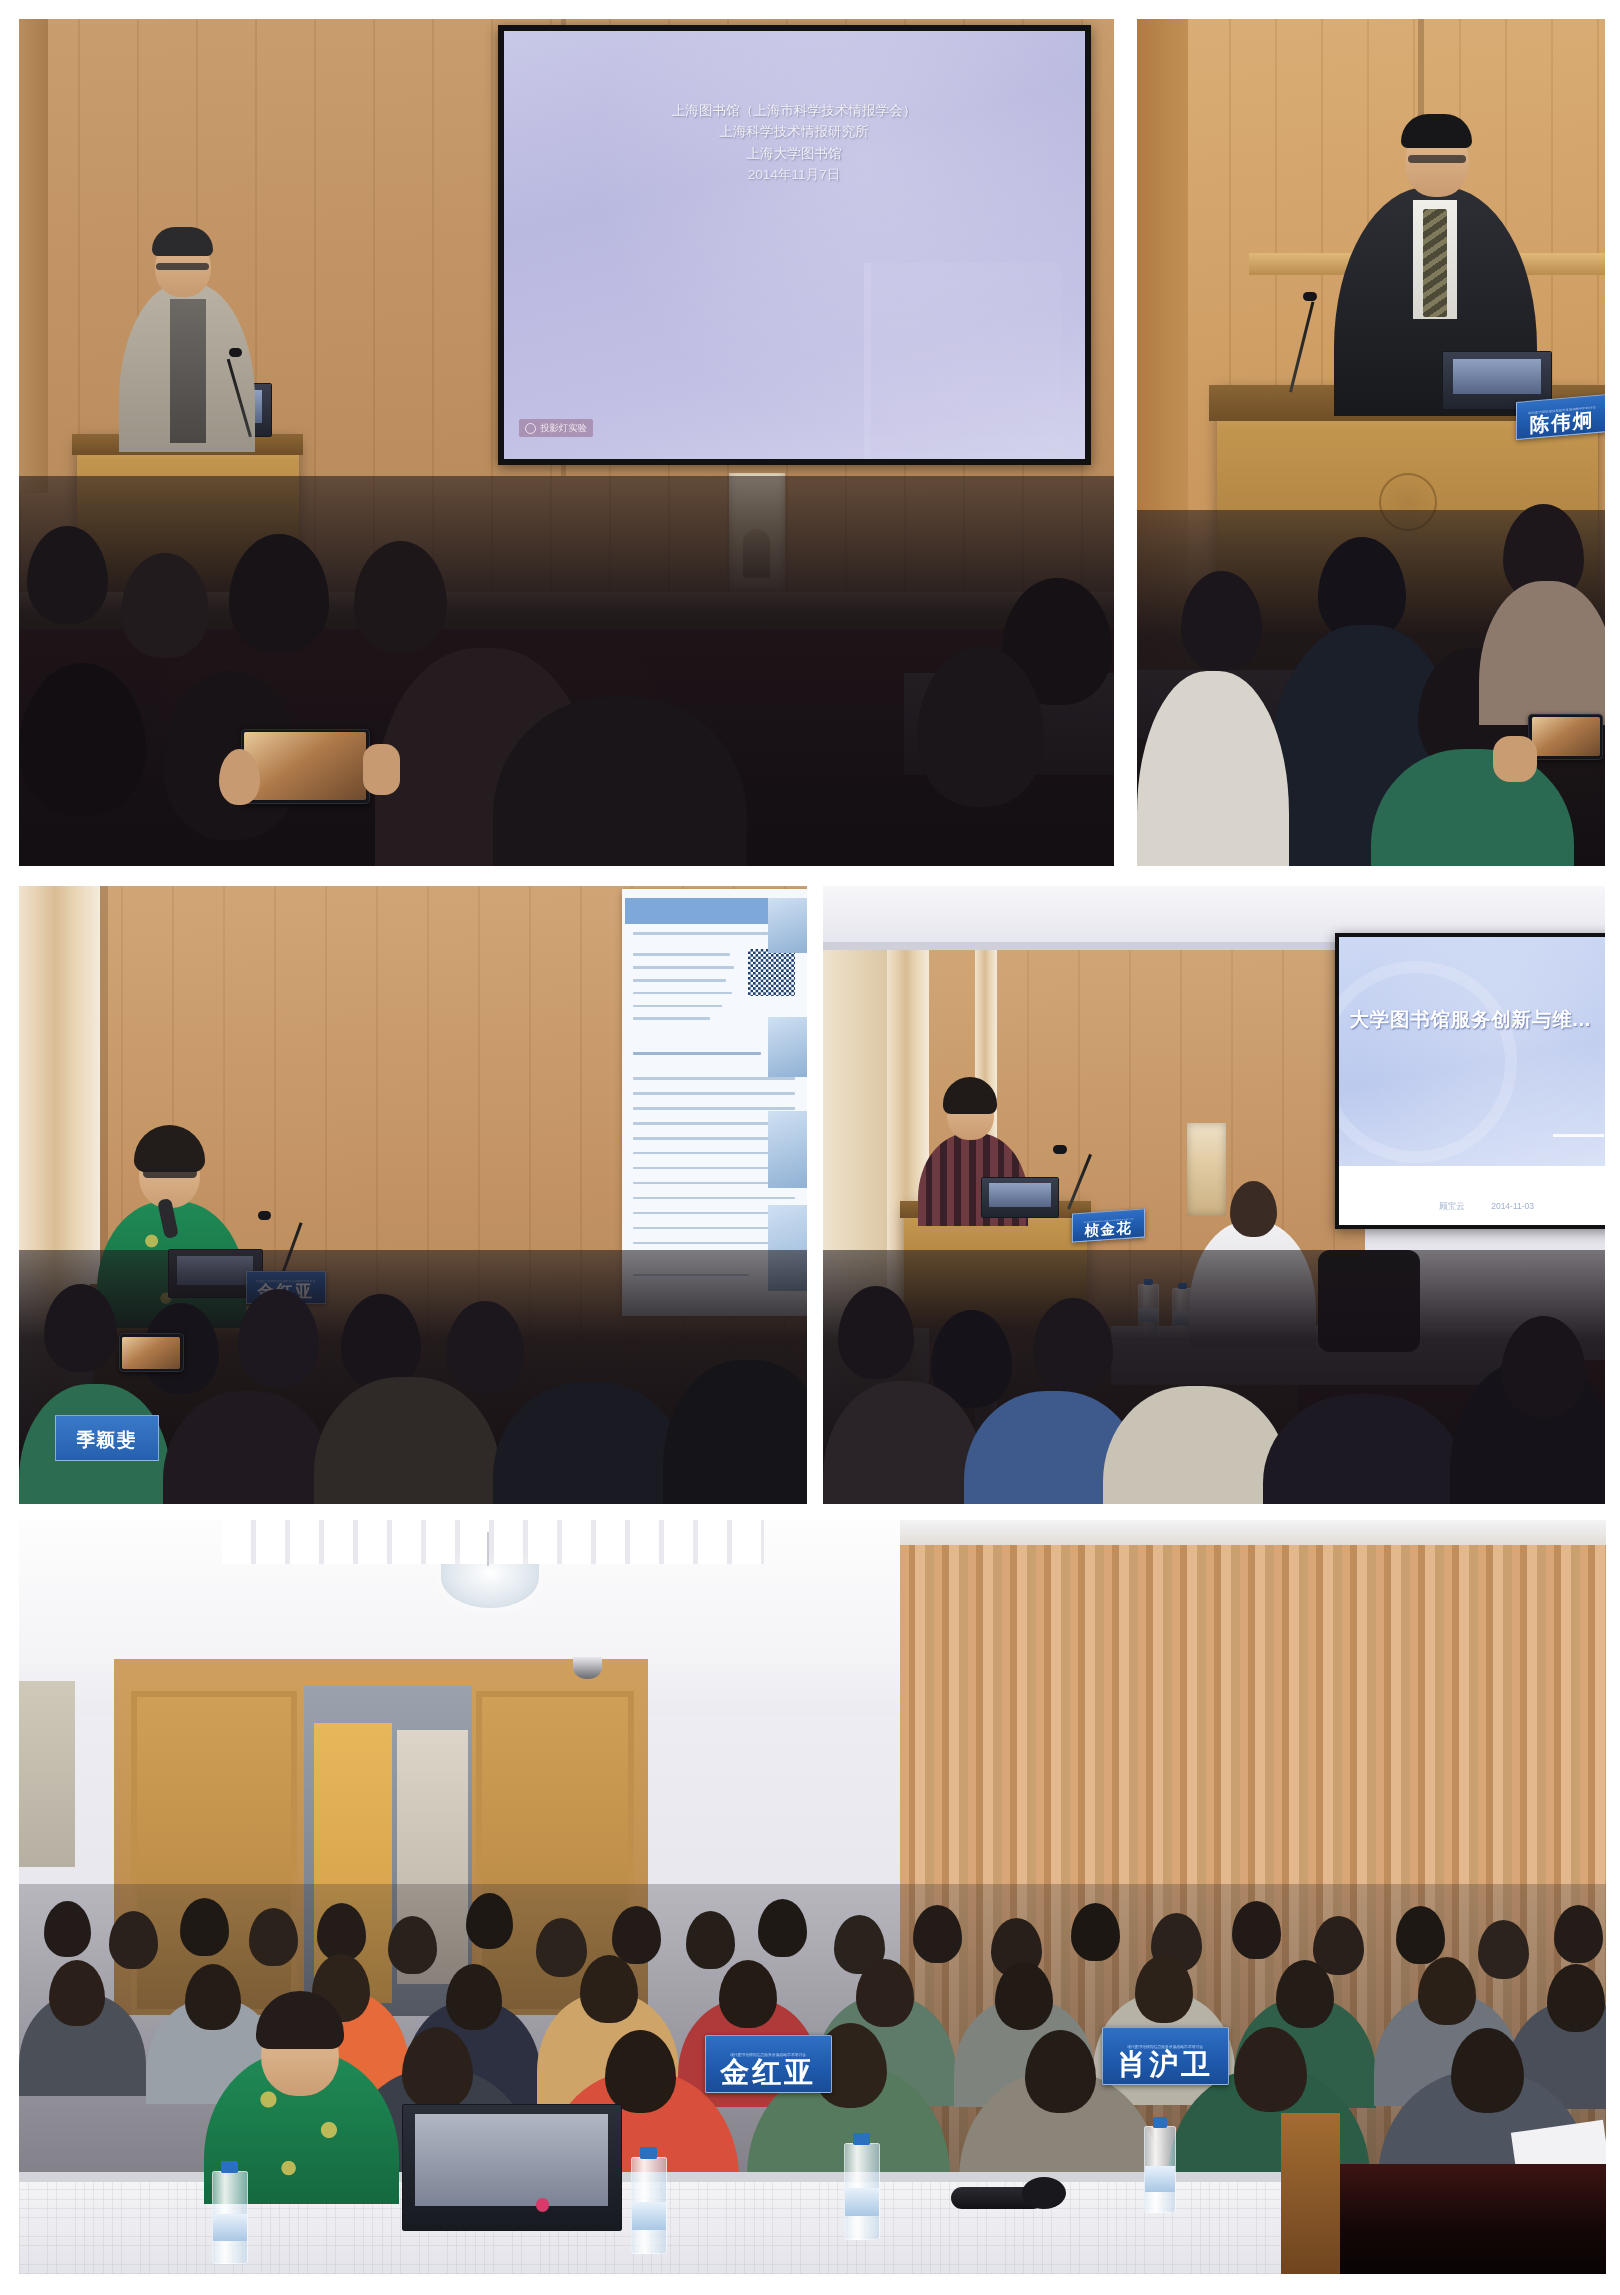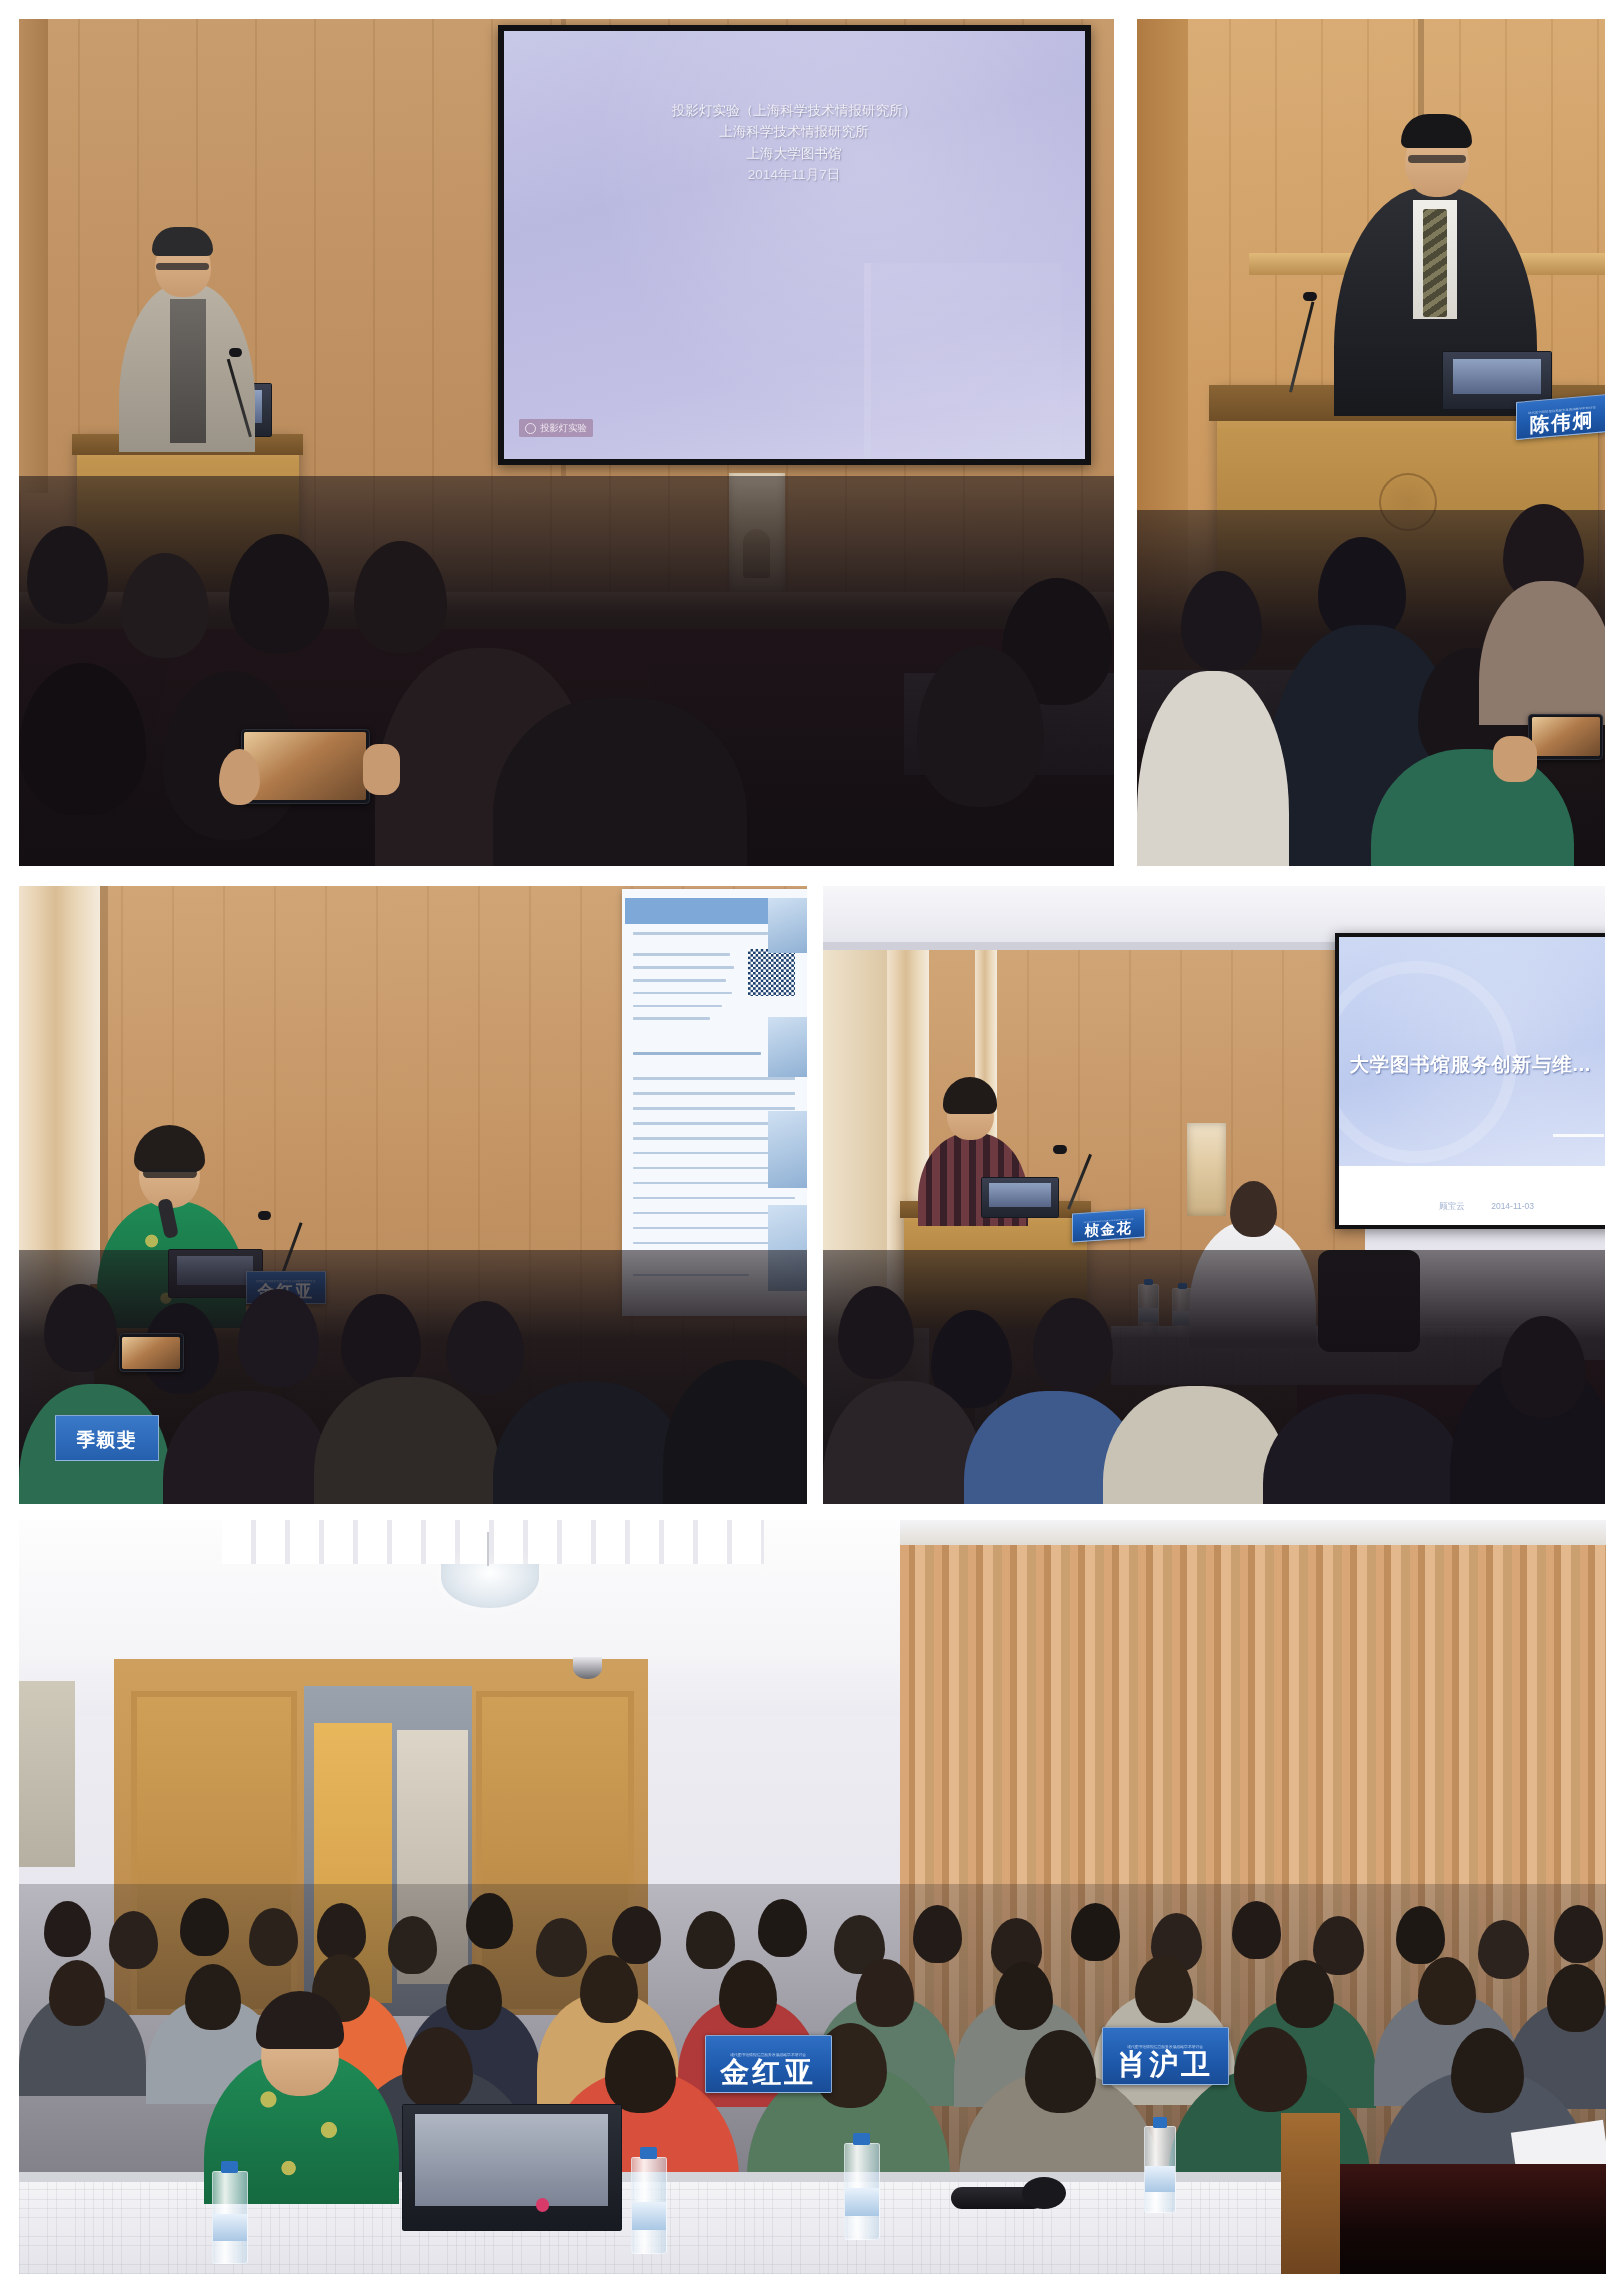--- a/index.html
+++ b/index.html
@@ -238,21 +238,21 @@
   <div class="photo" style="left:18.6px;top:18.6px;width:1095px;height:847px;">
     <div class="scene">
       <div class="wall-wood"></div>
 
       <div style="position:absolute;left:0;top:0;width:29px;height:474px;background:linear-gradient(90deg,#b98d5d,#a87c4c);"></div>
       <div style="position:absolute;left:542px;top:0;width:5.1px;height:457px;background:rgba(90,60,30,.25);"></div>
 
       <div class="screen-frame" style="left:479px;top:6.8px;width:593px;height:440px;">
         <div class="screen-inner">
           <div class="ghost-bldg"></div>
-          <div class="slide-sub" style="font-size:13.6px;margin-top:69px;">投影灯实验（上海科学技术情报研究所）</div>
+          <div class="slide-sub" style="font-size:13.6px;margin-top:69px;">上海图书馆（上海市科学技术情报学会）</div>
           <div class="slide-sub" style="font-size:13.6px;">上海科学技术情报研究所</div>
           <div class="slide-sub" style="font-size:13.6px;">上海大学图书馆</div>
           <div class="slide-sub" style="font-size:13.6px;opacity:.85;">2014年11月7日</div>
           <div class="slide-logo" style="left:15.2px;bottom:22px;font-size:9.3px;">
             <span class="dot"></span>
             <span>投影灯实验</span>
           </div>
         </div>
       </div>
 
@@ -445,21 +445,21 @@
       <div style="position:absolute;left:0;right:0;top:0;height:56px;background:linear-gradient(180deg,#f7f7fa,#e6e6ee);"></div>
       <div style="position:absolute;left:0;top:56px;right:0;height:8.5px;background:#cfcfd9;"></div>
       <div class="wall-wood lighter" style="left:0;top:64px;width:542px;bottom:0;"></div>
       <div class="pillar" style="left:64px;top:64px;width:42px;bottom:0;"></div>
       <div class="pillar" style="left:152px;top:64px;width:22px;bottom:0;"></div>
       <div style="position:absolute;left:0;top:64px;width:64px;bottom:0;background:linear-gradient(90deg,#efe3cd,#dcc7a4);"></div>
 
       <div class="screen-frame" style="left:512px;top:47px;width:280px;height:296px;padding:4.2px;">
         <div class="screen-inner" style="background:linear-gradient(170deg,#cdd9f4 0%,#bccaee 45%,#e9eefb 100%);">
           <div class="ghost-seal" style="left:-24px;top:24px;width:178px;height:178px;"></div>
-          <div class="slide-title" style="font-size:19.5px;margin-top:114px;color:#ffffff;text-shadow:0.8px 0.8px 1.7px rgba(60,80,140,.7);white-space:nowrap;text-align:left;padding-left:10.2px;">大学图书馆服务创新与维...</div>
+          <div class="slide-title" style="font-size:19.5px;margin-top:69px;color:#ffffff;text-shadow:0.8px 0.8px 1.7px rgba(60,80,140,.7);white-space:nowrap;text-align:left;padding-left:10.2px;">大学图书馆服务创新与维...</div>
           <div style="position:absolute;right:6.8px;top:197px;width:51px;height:2.5px;background:rgba(255,255,255,.85);"></div>
           <div style="position:absolute;left:0;right:0;bottom:0;height:59px;background:#ffffff;"></div>
           <div class="slide-sub" style="position:absolute;left:100px;bottom:12px;font-size:8.5px;color:#9fb0cf;text-shadow:none;">顾宝云</div>
           <div class="slide-sub" style="position:absolute;left:152px;bottom:12px;font-size:8.5px;color:#9fb0cf;text-shadow:none;">2014-11-03</div>
         </div>
       </div>
 
       <div class="wall-niche" style="left:364px;top:237px;width:39px;height:93px;"></div>
 
       <div class="podium" style="left:81px;top:315px;width:183px;height:127px;">

